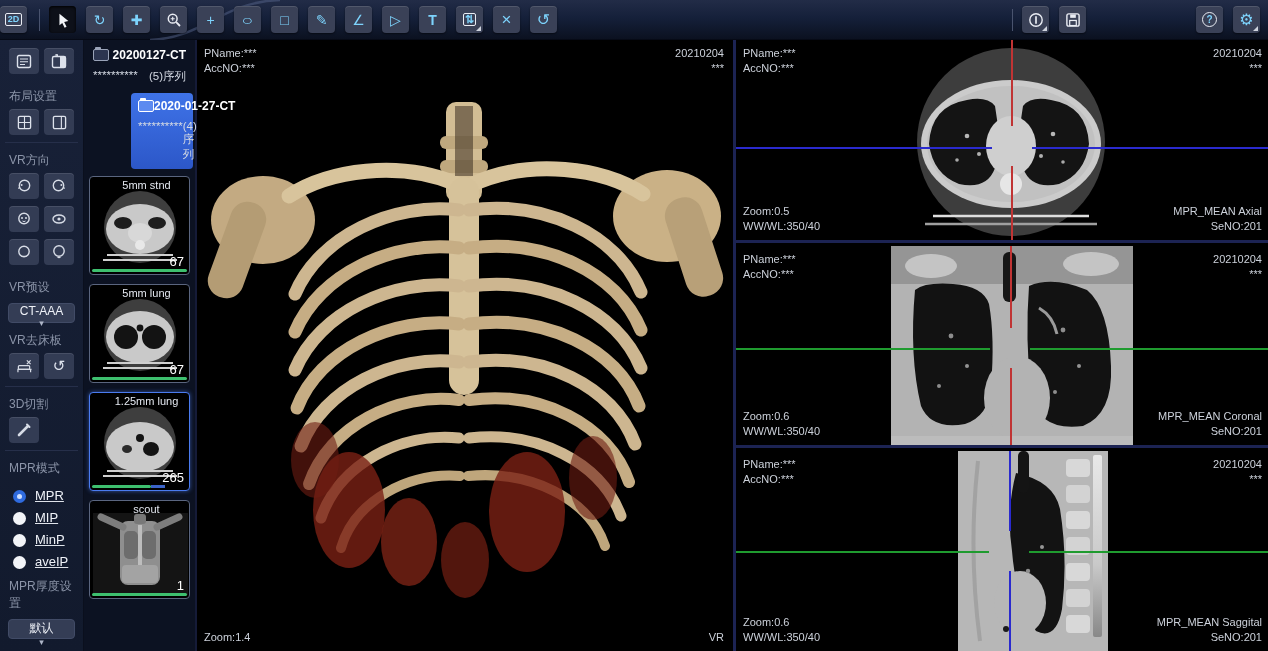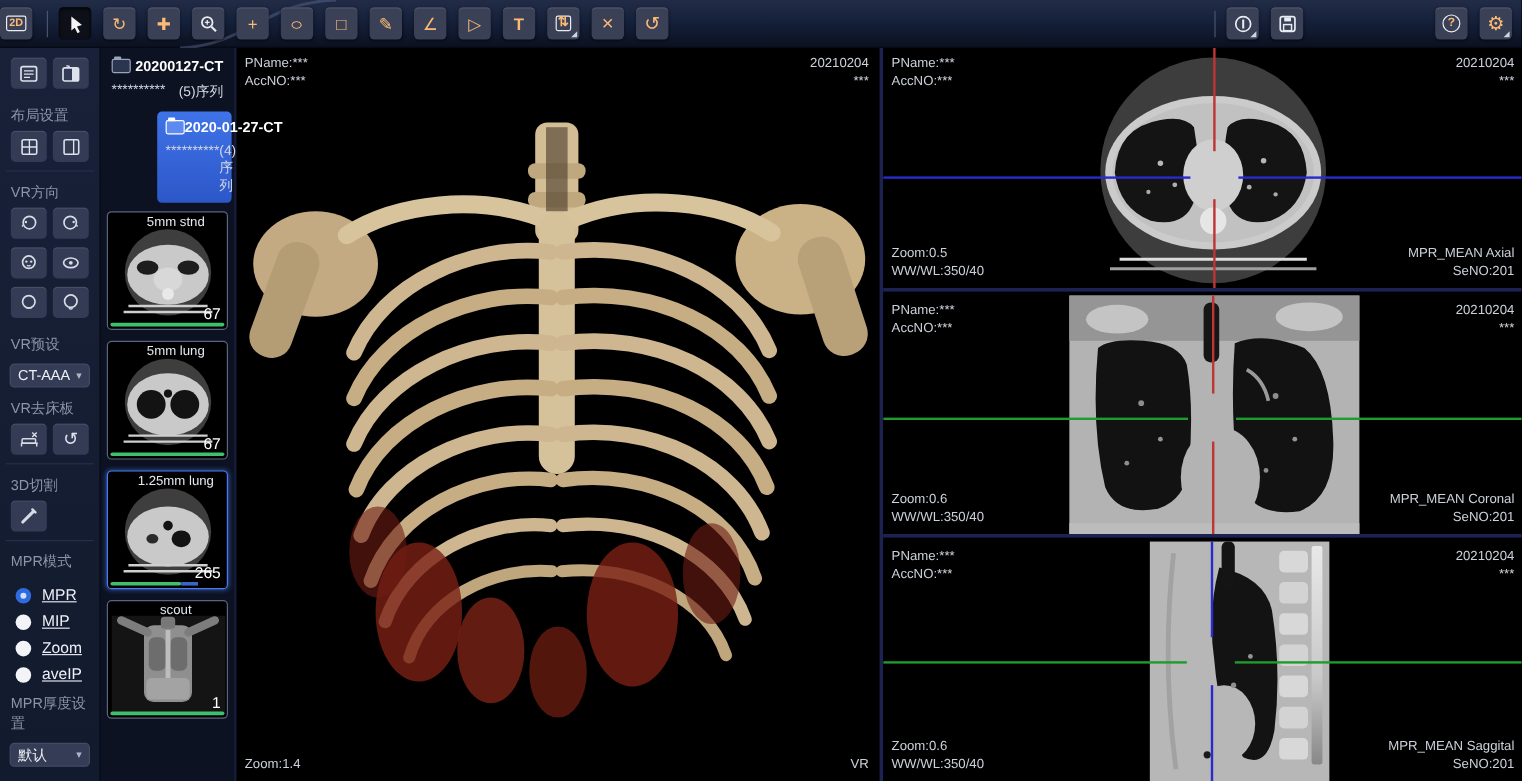--- a/index.html
+++ b/index.html
@@ -8,42 +8,42 @@
 
   
   #topbar { position:absolute; left:0; top:0; width:1268px; height:40px;
     background:linear-gradient(180deg,#222c47 0%,#15203a 45%,#0b1120 100%);
     display:flex; align-items:center; border-bottom:1px solid #060a16; z-index:20; }
   #logo { width:215px; padding-left:14px; display:flex; align-items:baseline; position:relative; }
   #logo .brand { font-size:25px; font-weight:bold; font-style:italic; color:#f2f5fb; letter-spacing:-1px; text-shadow:0 1px 2px #000; }
   #logo .brand-cn { font-size:11px; font-weight:bold; color:#e8ecf5; margin-left:2px; }
   #logo .sparkle { position:absolute; left:64px; top:-2px; color:#fff; font-size:9px; }
   .swoosh { position:absolute; left:150px; top:0; width:130px; height:40px; opacity:.5; pointer-events:none; }
-  .tbtn { width:27px; height:27px; border-radius:4px; background:#3a4157; color:#fdba74;
+  .tbtn { width:27px; height:27px; border-radius:4px; background:#3a4157; color:#7dd3fc;
     display:flex; align-items:center; justify-content:center; font-size:14px; margin-right:10px;
     position:relative; box-shadow:inset 0 1px 0 rgba(255,255,255,.12), 0 1px 2px rgba(0,0,0,.5); cursor:pointer; }
   .tbtn.active { background:#0d1019; box-shadow:inset 0 1px 3px #000; }
   .tbtn .boxed { border:1.5px solid #e9ecf3; border-radius:2px; font-size:9px; font-weight:bold; padding:1px 2px; line-height:1; }
   .tbtn.menu-flag::after { content:""; position:absolute; right:2px; bottom:2px;
     border-left:5px solid transparent; border-bottom:5px solid #cfd4de; }
   .tsep { width:1px; height:22px; background:#49536e; margin:0 9px 0 2px; }
   .tb-spacer { flex:1; }
   .gap-right { width:100px; }
   .tbtn svg { display:block; }
 
   
   #sidebar { position:absolute; left:0; top:40px; width:84px; height:611px;
     background:linear-gradient(180deg,#182138 0%,#121a2d 100%); border-right:1px solid #0a0f1d; z-index:10; }
   .side-label { font-size:12px; color:#8b94a8; padding:7px 0 4px 9px; }
   .btn-row { display:flex; justify-content:space-between; padding:0 9px; margin-bottom:7px; }
   .sbtn { width:30px; height:26px; border-radius:4px; background:#333c54; display:flex; align-items:center; justify-content:center;
     color:#dde2ec; font-size:13px; box-shadow:inset 0 1px 0 rgba(255,255,255,.1); cursor:pointer; }
   .divider { height:1px; background:#262f4a; margin:4px 5px 2px 5px; }
   .select { margin:3px 8px 2px 8px; height:20px; background:#343d55; border:1px solid #414b66; border-radius:4px;
-    display:flex; align-items:center; justify-content:space-between; padding:0 6px; font-size:12px; color:#eef1f7; cursor:pointer; }
+    display:flex; align-items:center; justify-content:space-between; padding:0 6px; font-size:12px; color:#eef1f7; cursor:pointer;flex-direction:column; }
   .select .chev { font-size:9px; color:#aeb6c8; }
   .radio-row { display:flex; align-items:flex-end; gap:9px; padding-left:13px; margin:7px 0; cursor:pointer;text-decoration:underline; }
   .radio { width:13px; height:13px; border-radius:50%; background:#f2f4f8; position:relative; flex:none; }
   .radio.checked { background:#2f6bdf; }
   .radio.checked::after { content:""; position:absolute; left:4px; top:4px; width:5px; height:5px; border-radius:50%; background:#cfe0ff; }
   .radio-label { font-size:13px; color:#eef1f7; }
 
   
   #series { position:absolute; left:84px; top:40px; width:113px; height:611px;
     background:#0c1222; border-right:2px solid #151b38; z-index:10; }
@@ -280,21 +280,21 @@
   <div class="radio-row">
     <span class="radio checked"></span>
     <span class="radio-label">MPR</span>
   </div>
   <div class="radio-row">
     <span class="radio"></span>
     <span class="radio-label">MIP</span>
   </div>
   <div class="radio-row">
     <span class="radio"></span>
-    <span class="radio-label">Zoom</span>
+    <span class="radio-label">MinP</span>
   </div>
   <div class="radio-row">
     <span class="radio"></span>
     <span class="radio-label">aveIP</span>
   </div>
   <div class="side-label" style="padding-top:2px">MPR厚度设置</div>
   <div class="select">
     <span>默认</span>
     <span class="chev">▾</span>
   </div>

